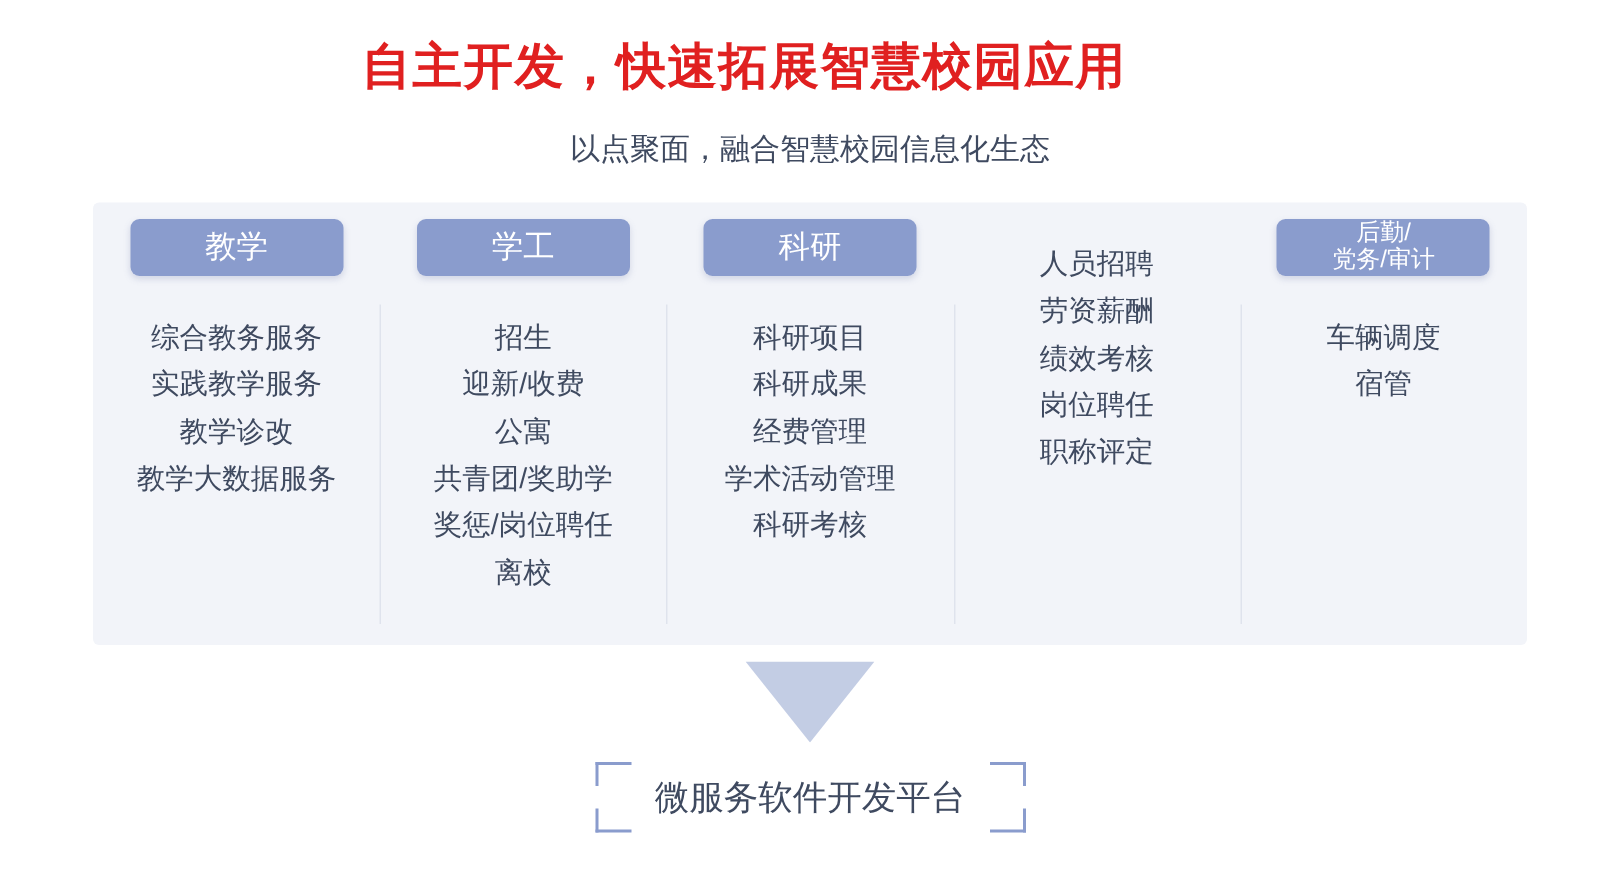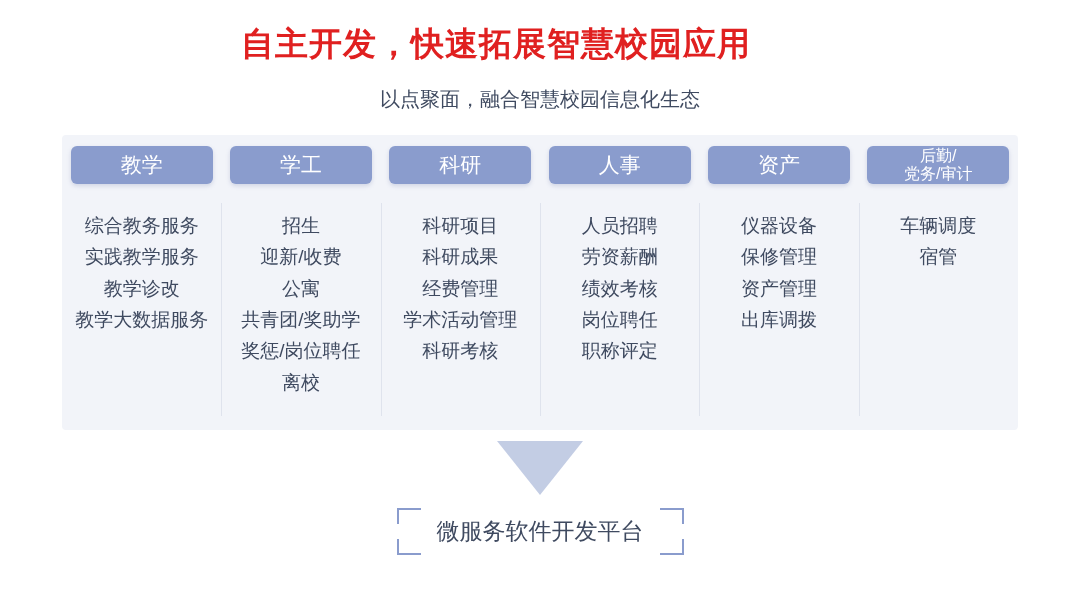--- a/index.html
+++ b/index.html
@@ -174,39 +174,27 @@
         <span>科研</span>
       </div>
       <div class="items" style="white-space: pre-line;">科研项目
 科研成果
 经费管理
 学术活动管理
 科研考核</div>
     </div>
 
     <div class="col">
-      <div class="head">
-        <span>人事</span>
-      </div>
       <div class="items" style="white-space: pre-line;">人员招聘
 劳资薪酬
 绩效考核
 岗位聘任
 职称评定</div>
     </div>
 
-    <div class="col">
-      <div class="head">
-        <span>资产</span>
-      </div>
-      <div class="items" style="white-space: pre-line;">仪器设备
-保修管理
-资产管理
-出库调拨</div>
-    </div>
 
     <div class="col">
       <div class="head small">
         <span>
           <span class="l2">后勤/</span>
           <span class="l2">党务/审计</span>
         </span>
       </div>
       <div class="items" style="white-space: pre-line;">车辆调度
 宿管</div>

